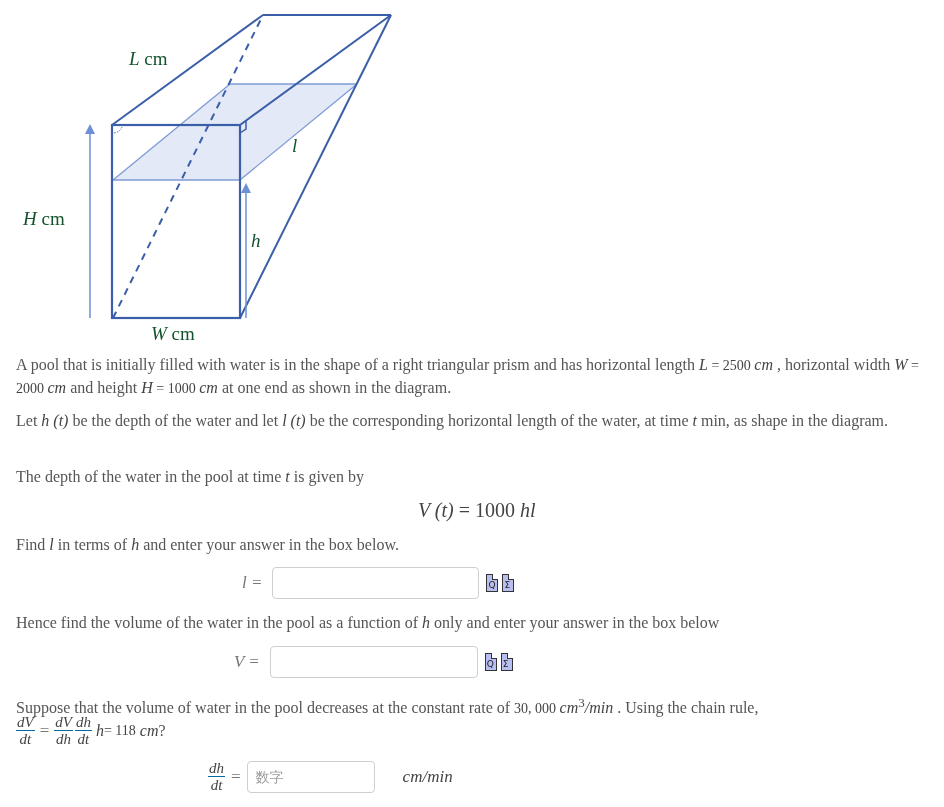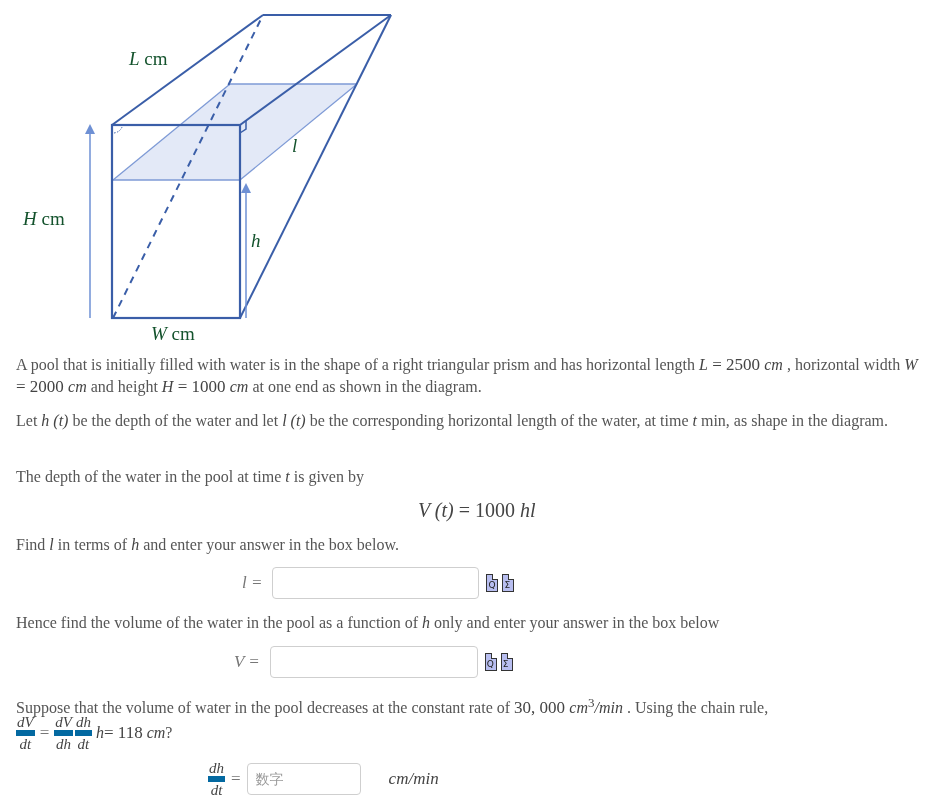--- a/index.html
+++ b/index.html
@@ -5,41 +5,41 @@
   html, body { margin:0; padding:0; background:#ffffff; }
   body {
     width:944px; height:807px; position:relative; overflow:hidden;
     font-family: "DejaVu Serif", serif; color:#555555; font-size:15px;
   }
   .diagram { position:absolute; left:0; top:0; width:420px; height:350px; }
   .diagram .lbl { font-family:"Liberation Serif", serif; font-size:19px; color:#14532d; position:absolute; }
   .diagram .lbl i { font-style:italic; }
   .para { position:absolute; left:16px; width:915px; line-height:22px; font-family:"Liberation Serif", serif; font-size:16px; color:#555; }
   .m { font-family:"Liberation Serif", serif; font-style:italic; color:#444; }
-  .mn { font-family:"Liberation Serif", serif; color:#444; font-size:17px; }
+  .mn { font-family:"Liberation Serif", serif; color:#444; font-size:14px; }
   .center { position:absolute; font-family:"Liberation Serif", serif; font-size:20px; color:#444; }
   .answer-row { position:absolute; display:flex; align-items:center; }
   .answer-label { font-family:"Liberation Serif", serif; font-size:17px; color:#777; margin-right:10px; }
   .answer-input {
     border:1px solid #cfcfcf; border-radius:4px; height:30px; background:#fff;
     box-sizing:border-box; padding:0 8px; font-size:14px; color:#333;
     font-family:"DejaVu Sans", sans-serif;
   }
   .answer-input::placeholder { color:#9a9a9a; }
   .doc-icon {
     width:12px; height:18px; margin-left:4px; position:relative; display:inline-block;
     background:#b8bef0; border:1px solid #333; box-sizing:border-box;
   }
   .doc-icon:after {
     content:""; position:absolute; top:-1px; right:-1px; width:5px; height:5px;
     background:#fff; border-left:1px solid #333; border-bottom:1px solid #333;
   }
   .doc-icon span { position:absolute; left:1px; top:5px; font-size:9px; line-height:10px; color:#222; font-family:"DejaVu Sans", sans-serif; }
   .frac { display:inline-flex; flex-direction:column; align-items:center; vertical-align:middle; font-family:"Liberation Serif", serif; font-style:italic; color:#444; font-size:15px; line-height:16px; }
-  .frac .num { border-bottom:6px solid #0369a1; padding:0 1px; }
+  .frac .num { border-bottom:1px solid #0369a1; padding:0 1px; }
   .frac .den { padding:0 1px; }
   .eq { font-family:"Liberation Serif", serif; color:#777; font-size:17px; margin:0 6px; }
 </style>
 </head>
 <body>
 
 <div class="diagram">
   <svg width="420" height="350" viewBox="0 0 420 350">
 
     <polygon points="113,180 240,180 357,84 230,84" fill="#e3e9f7" stroke="none"></polygon>
@@ -143,15 +143,15 @@
     <span class="m" style="margin-left:4px;">cm</span>
     <span> ?</span>
 </div>
 
 <div class="answer-row" style="left:208px;top:760px;">
   <span class="frac">
       <span class="num">dh</span>
       <span class="den">dt</span>
     </span>
   <span class="eq">=</span>
-  <input class="answer-input" style="width: 114px; height: 32px;" placeholder="数字">
+  <input class="answer-input" style="width: 128px; height: 32px;" placeholder="数字">
   <span class="m" style="margin-left:28px;font-size:17px;">cm/min</span>
 </div>
 
 </body></html>

